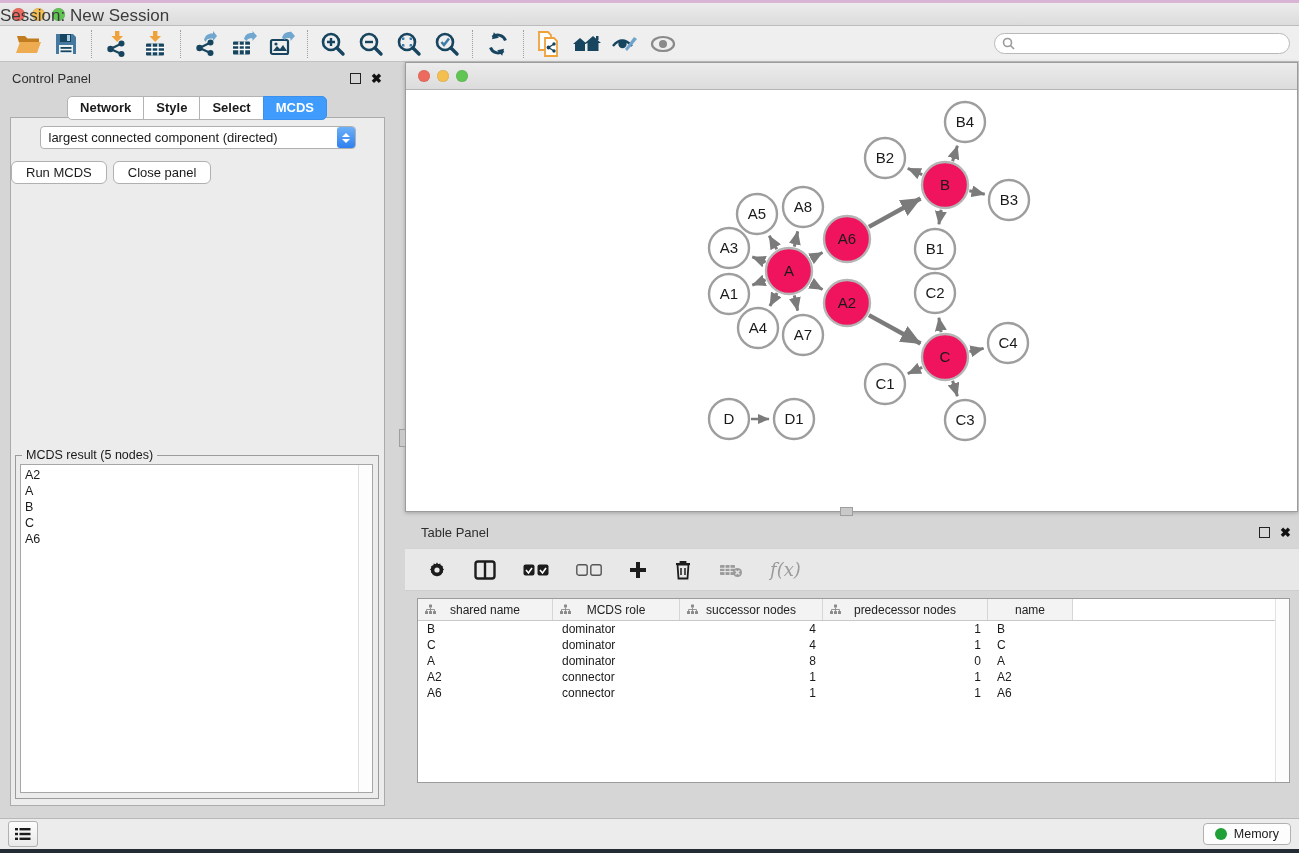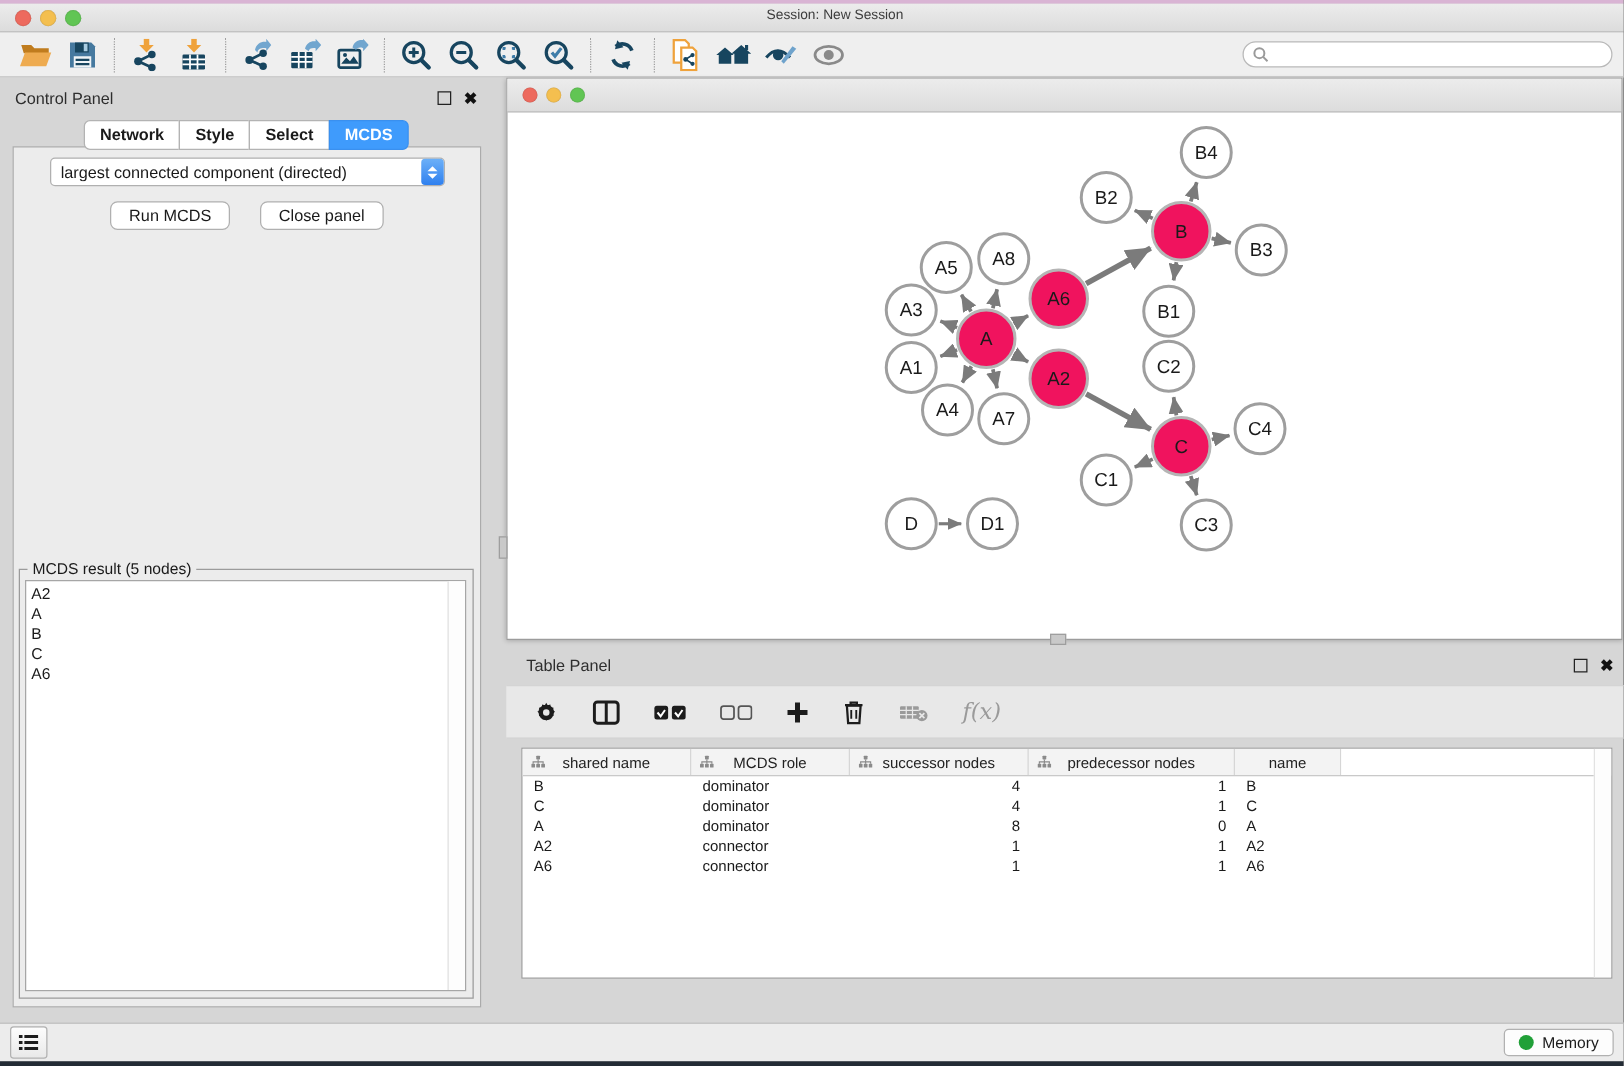--- a/index.html
+++ b/index.html
@@ -6,21 +6,21 @@
   .app{position:relative;width:1299px;height:853px;background:#d6d6d6;
        font-family:"Liberation Sans",sans-serif;overflow:hidden;color:#1a1a1a;}
 
   
   .top-strip{position:absolute;top:0;left:0;right:0;height:3px;background:#d9b4d4;}
   .titlebar{position:absolute;top:3px;left:0;right:0;height:22px;
             background:linear-gradient(#ececec,#dcdcdc);border-bottom:1px solid #bcbcbc;}
   .lights{position:absolute;left:12px;top:5px;display:flex;gap:7px;}
   .light{width:13px;height:13px;border-radius:50%;box-shadow:inset 0 0 1px rgba(0,0,0,.35);}
   .light.red{background:#ed6a5e;} .light.yellow{background:#f4bf4f;} .light.green{background:#61c554;}
-  .win-title{position:absolute;left:0;right:0;top:3px;text-align:center;font-size:11px;color:#3c3c3c;padding-left:37px;}
+  .win-title{position:absolute;left:0;right:0;top:3px;text-align:left;font-size:17px;color:#3c3c3c;}
 
   
   .toolbar{position:absolute;top:26px;left:0;right:0;height:36px;background:#efefef;
            border-bottom:1px solid #c2c2c2;display:flex;align-items:center;padding:0 9px;box-sizing:border-box;}
   .tbtn{width:38px;height:30px;display:flex;align-items:center;justify-content:center;flex:none;}
   .tsep{width:0;height:28px;border-left:1px dotted #9f9f9f;margin:0 6px;flex:none;}
   .search-box{margin-left:auto;width:296px;height:21px;background:#fff;border:1px solid #b9b9b9;
               border-radius:11px;display:flex;align-items:center;padding:0 7px;box-sizing:border-box;}
   .search-box input{border:none;outline:none;flex:1;font-size:12px;font-family:"Liberation Sans",sans-serif;background:transparent;margin-left:5px;}
 
@@ -39,21 +39,21 @@
   .tab.active{background:#3f9bfc;border-color:#3a90ef;color:#fff;}
   .cp-body{position:absolute;top:51px;left:6px;right:5px;bottom:1px;border:1px solid #ababab;background:#ececec;}
   .opt-label{margin-top:19px;text-align:center;font-size:13px;}
   .cp-select{width:316px;height:23px;margin:8px auto 0;background:#fff;border:1px solid #b0b0b0;border-radius:4px;
              display:flex;align-items:center;box-sizing:border-box;position:relative;}
   .cp-select .sel-text{flex:1;font-size:13px;padding-left:8px;white-space:nowrap;overflow:hidden;}
   .stepper{width:18px;height:21px;border-radius:3px;background:linear-gradient(#6cb0f8,#2f80ef);
            display:flex;flex-direction:column;align-items:center;justify-content:center;gap:2px;margin-right:0px;}
   .stepper i{width:0;height:0;border-left:4px solid transparent;border-right:4px solid transparent;display:block;}
   .stepper .up{border-bottom:4px solid #fff;} .stepper .dn{border-top:4px solid #fff;}
-  .cp-buttons{display:flex;justify-content:center;gap:24px;margin-top:12px;border-radius:10px;}
+  .cp-buttons{display:flex;justify-content:flex-start;gap:6px;margin-top:12px;border-radius:10px;}
   .btn{background:#fff;border:1px solid #b0b0b0;border-radius:6px;font-size:13px;padding:3px 14px;
        font-family:"Liberation Sans",sans-serif;color:#1a1a1a;}
   .mcds-fieldset{position:absolute;left:4px;right:5px;top:337px;bottom:6px;border:1px solid #9b9b9b;}
   .mcds-legend{position:absolute;top:-8px;left:6px;background:#ececec;padding:0 4px;font-size:12.5px;}
   .mcds-list{position:absolute;left:4px;right:5px;top:8px;bottom:5px;background:#fff;border:1px solid #a6a6a6;}
   .mcds-scroll{position:absolute;right:0;top:0;bottom:0;width:13px;border-left:1px solid #e0e0e0;background:#fdfdfd;}
   .mcds-items{position:absolute;left:4px;top:2px;right:16px;bottom:0;font-size:12.5px;line-height:16px;}
 
   
   #network-window{position:absolute;left:405px;top:62px;width:893px;height:450px;background:#fff;

